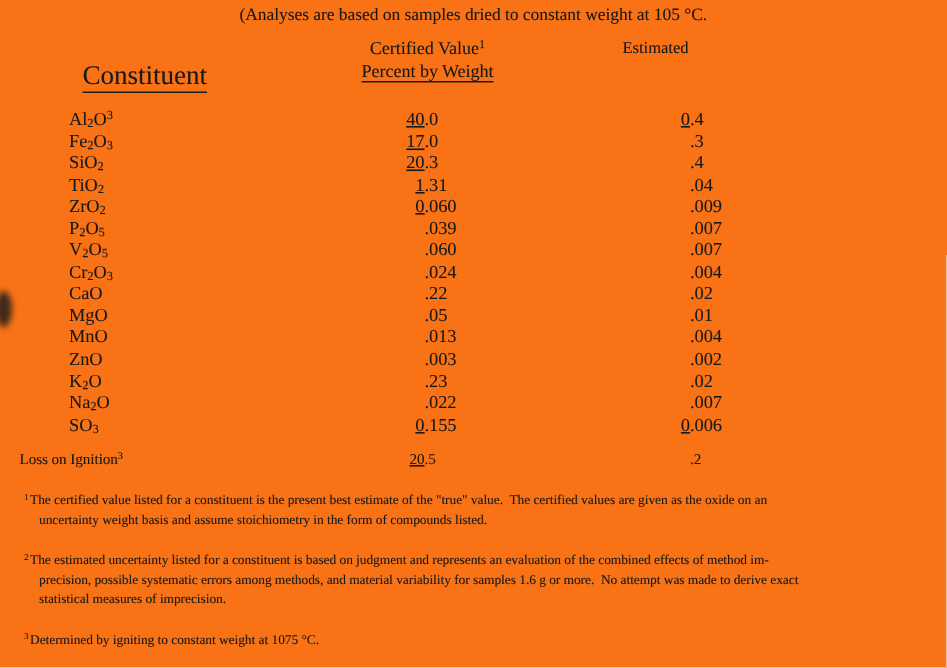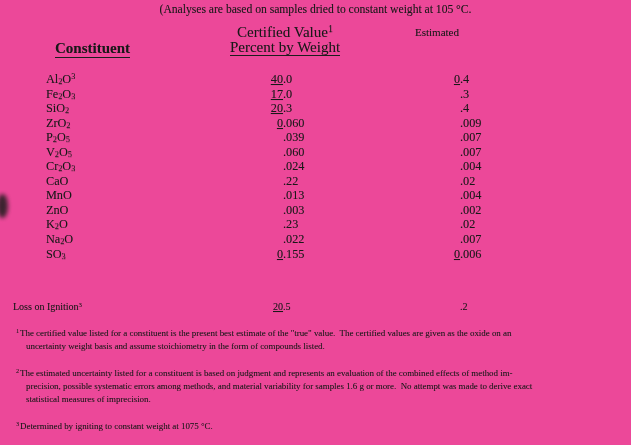--- a/index.html
+++ b/index.html
@@ -1,26 +1,26 @@
 <!DOCTYPE html>
 <html><head>
 <meta charset="utf-8">
 <style>
   html,body{margin:0;padding:0;background:#fcfcfb;}
   .page{
-    position:relative;width:631px;height:445px;background:#ec4899;overflow:hidden;
+    position:relative;width:631px;height:445px;background:#f97316;overflow:hidden;
     font-family:"Liberation Serif","DejaVu Serif",serif;color:#181818;
     text-shadow:0.2px 0.2px 0.3px rgba(30,30,30,0.3);
   }
   sup{font-size:68%;vertical-align:0.45em;line-height:0;}
   sub{font-size:68%;vertical-align:-0.18em;line-height:0;}
   .ul{border-bottom:1.4px solid #1c1c1c;padding-bottom:0.5px;}
   .note{position:absolute;top:3px;left:10px;width:611px;text-align:center;font-size:11.6px;}
-  .h-constituent{position:absolute;top:40px;left:55px;font-size:15px;font-weight:bold;}
-  .h2{position:absolute;top:25px;left:199px;width:172px;text-align:center;font-size:15px;line-height:14.5px;}
+  .h-constituent{position:absolute;top:40px;left:55px;font-size:18px;}
+  .h2{position:absolute;top:25px;left:199px;width:172px;text-align:center;font-size:12px;line-height:14.5px;}
   .h3{position:absolute;top:25px;left:358px;width:158px;text-align:center;font-size:11px;line-height:14.5px;}
   .tbody{position:absolute;top:72px;left:0;width:562px;}
   .row{position:relative;height:14.55px;font-size:12.2px;}
   .c-formula{position:absolute;left:46px;top:0;}
   .c-val{position:absolute;left:238px;top:0;display:flex;}
   .c-unc{position:absolute;left:415px;top:0;display:flex;}
   .int{display:inline-block;width:45px;text-align:right;white-space:pre;text-decoration:underline;}
   .frac{white-space:pre;}
   .loi{position:absolute;top:301px;left:0;width:552px;height:16px;font-size:10px;}
   .c-label{position:absolute;left:13px;top:0;}
@@ -79,20 +79,31 @@
       <span class="c-val">
           <span class="int">20</span>
           <span class="frac">.3</span>
         </span>
       <span class="c-unc">
           <span class="int"></span>
           <span class="frac">.4</span>
         </span>
     </div>
 
+    <div class="row">
+      <span class="c-formula">TiO<sub>2</sub></span>
+      <span class="c-val">
+          <span class="int">1</span>
+          <span class="frac">.31</span>
+        </span>
+      <span class="c-unc">
+          <span class="int"></span>
+          <span class="frac">.04</span>
+        </span>
+    </div>
 
     <div class="row">
       <span class="c-formula">ZrO<sub>2</sub></span>
       <span class="c-val">
           <span class="int">0</span>
           <span class="frac">.060</span>
         </span>
       <span class="c-unc">
           <span class="int"></span>
           <span class="frac">.009</span>
@@ -140,20 +151,31 @@
       <span class="c-val">
           <span class="int"></span>
           <span class="frac">.22</span>
         </span>
       <span class="c-unc">
           <span class="int"></span>
           <span class="frac">.02</span>
         </span>
     </div>
 
+    <div class="row">
+      <span class="c-formula">MgO</span>
+      <span class="c-val">
+          <span class="int"></span>
+          <span class="frac">.05</span>
+        </span>
+      <span class="c-unc">
+          <span class="int"></span>
+          <span class="frac">.01</span>
+        </span>
+    </div>
 
     <div class="row">
       <span class="c-formula">MnO</span>
       <span class="c-val">
           <span class="int"></span>
           <span class="frac">.013</span>
         </span>
       <span class="c-unc">
           <span class="int"></span>
           <span class="frac">.004</span>

